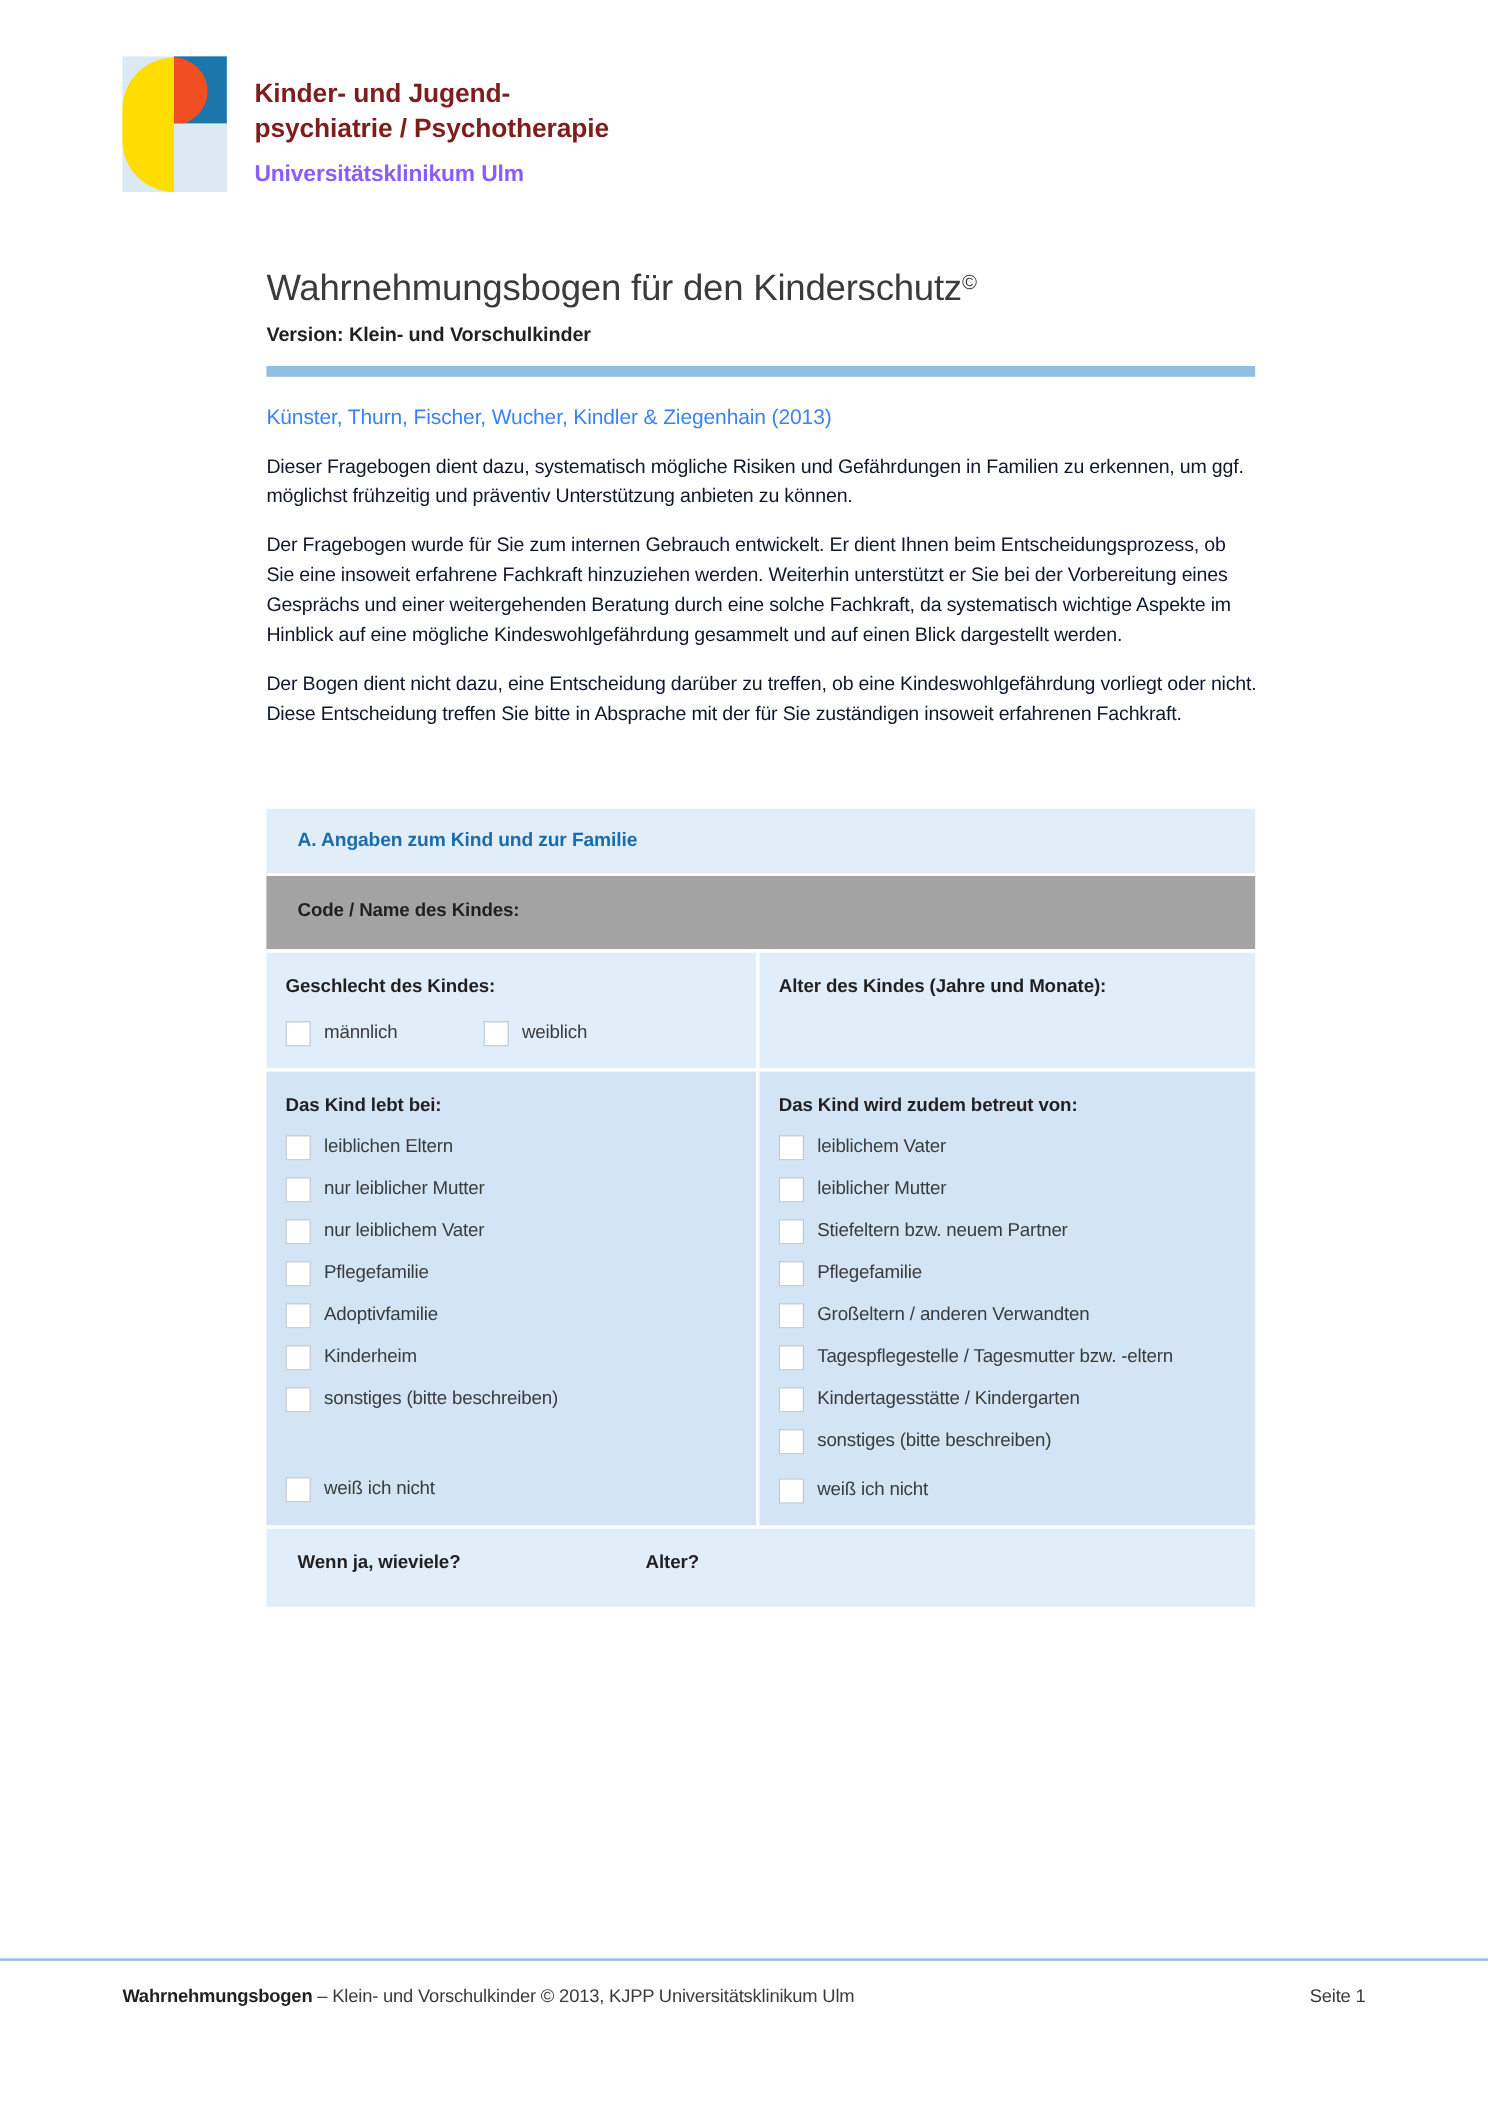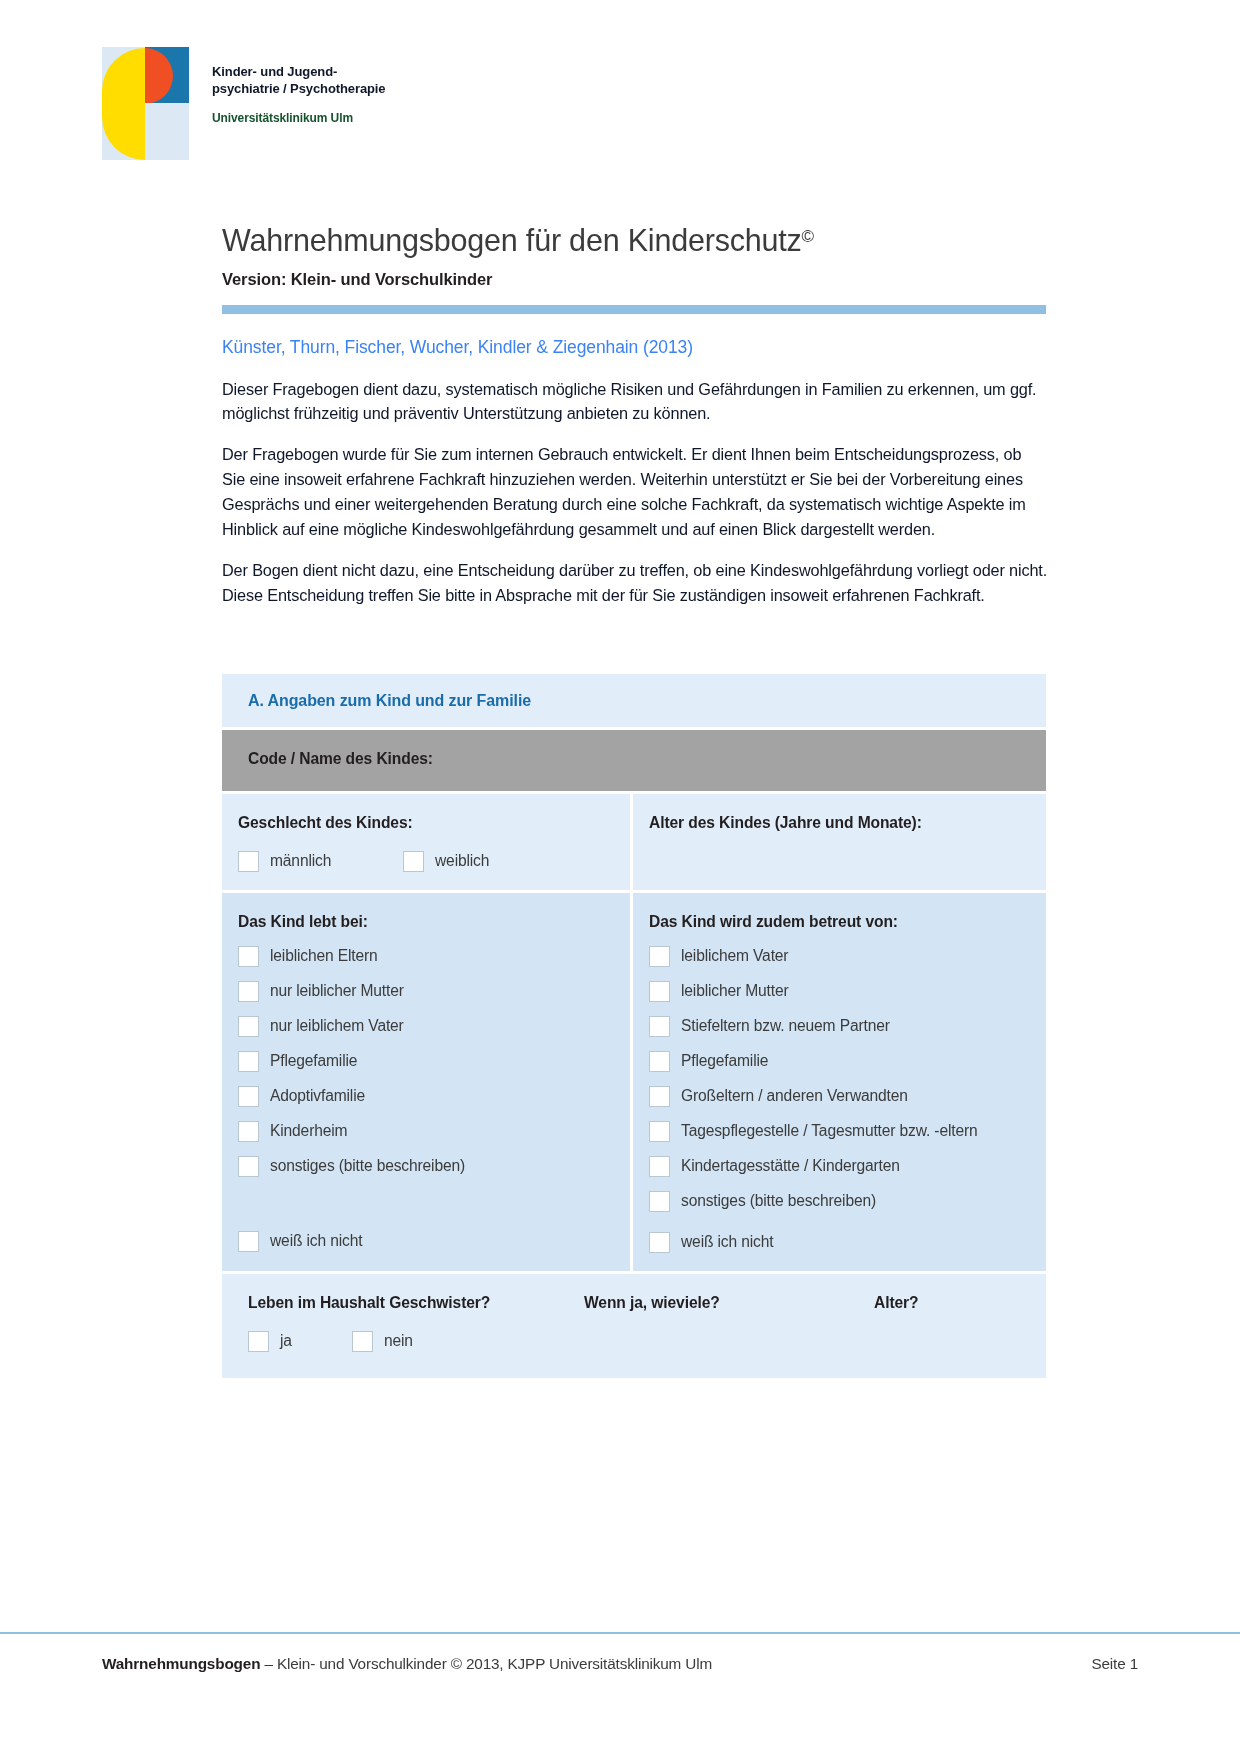--- a/index.html
+++ b/index.html
@@ -74,32 +74,32 @@
     width: 44px;
     height: 57px;
     background: #dce9f5;
   }
 
   .header-text {
     margin-left: 23px;
     padding-top: 16px;
   }
   .dept-name {
-    font-size: 13px;
+    font-size: 22px;
     font-weight: bold;
     line-height: 1.32;
-    color: #0f172a;
+    color: #7f1d1d;
     letter-spacing: -0.1px;
     white-space: nowrap;
   }
   .clinic-name {
     margin-top: 14px;
-    font-size: 12px;
-    font-weight: bold;
-    color: #14532d;
+    font-size: 19px;
+    font-weight: bold;
+    color: #8b5cf6;
     letter-spacing: -0.1px;
     white-space: nowrap;
   }
 
   
   .title-block {
     position: absolute;
     left: 222px;
     top: 222px;
     width: 824px;
@@ -430,33 +430,20 @@
         <div class="spacer-20"></div>
         <div class="cb-item">
           <span class="checkbox"></span>
           <span class="cb-label">weiß ich nicht</span>
         </div>
       </div>
     </div>
 
     <div class="row light">
       <div class="sib-row">
-        <div class="sib-q1">
-          <div class="field-label">Leben im Haushalt Geschwister?</div>
-          <div class="sib-choices">
-            <div class="cb-item">
-              <span class="checkbox"></span>
-              <span class="cb-label">ja</span>
-            </div>
-            <div class="cb-item">
-              <span class="checkbox"></span>
-              <span class="cb-label">nein</span>
-            </div>
-          </div>
-        </div>
         <div class="sib-q2">
           <div class="field-label">Wenn ja, wieviele?</div>
         </div>
         <div class="sib-q3">
           <div class="field-label">Alter?</div>
         </div>
       </div>
     </div>
 
   </div>

